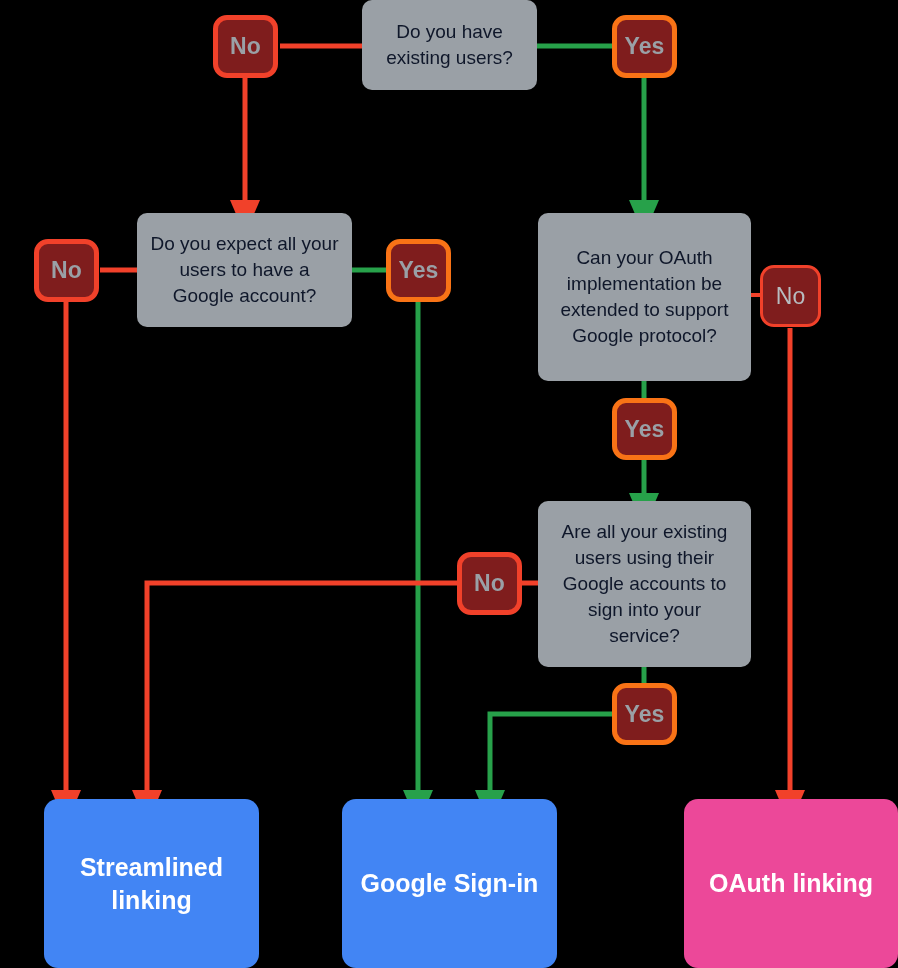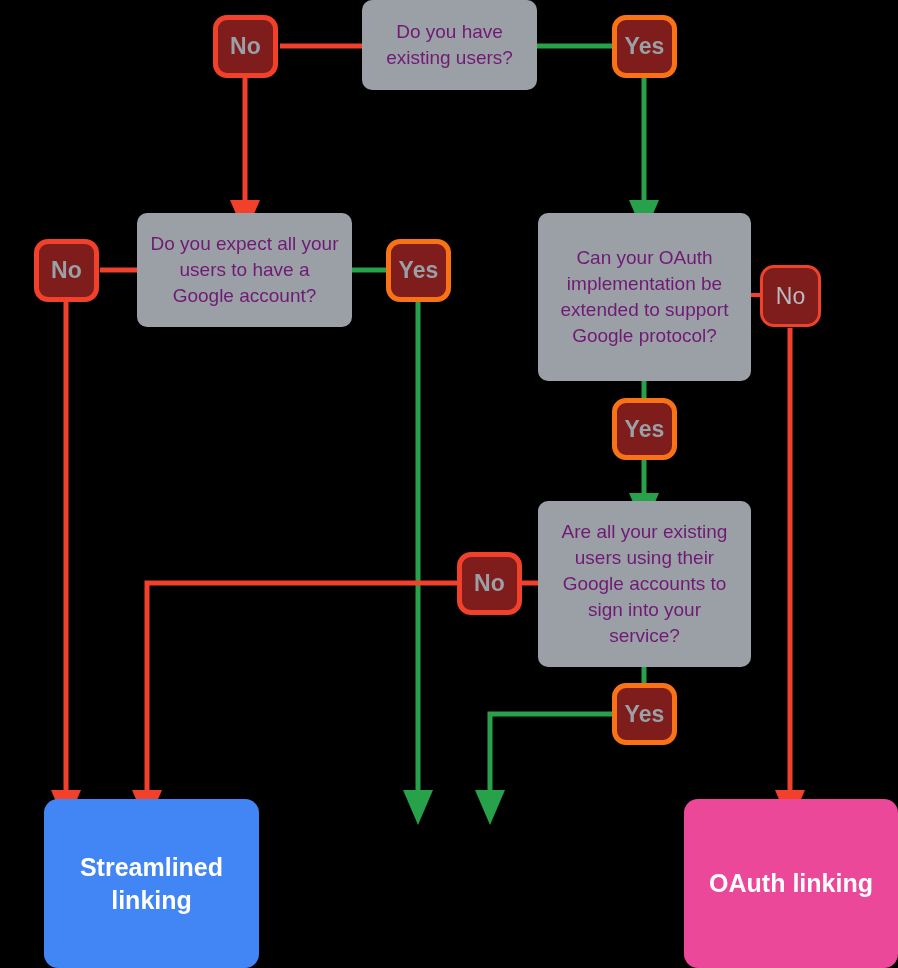--- a/index.html
+++ b/index.html
@@ -6,21 +6,21 @@
   body{width:898px;height:968px;overflow:hidden;
        font-family:"Liberation Sans","DejaVu Sans",sans-serif;}
   #stage{position:relative;width:898px;height:968px;background:#000;}
 
   svg#wires{position:absolute;left:0;top:0;width:898px;height:968px;}
 
   .node{position:absolute;box-sizing:border-box;display:flex;
         align-items:center;justify-content:center;text-align:center;}
 
   
-  .question{background:#9aa0a6;border-radius:10px;color:#701a75;
+  .question{background:#9aa0a6;border-radius:10px;color:#0f172a;
             font-size:19px;line-height:26px;padding:6px 12px;font-weight:400;}
 
   
   .chip{background:#7f1d1d;border-radius:14px;font-size:23px;
         font-weight:700;letter-spacing:.1px;}
   .chip.no{border:5px solid #f1412a;color:#9aa0a6;}
   .chip.yes{border:5px solid #f97316;color:#9aa0a6;}
   .chip.no-thin{border:3px solid #f1412a;color:#b7bcc0;font-weight:400;}
 
   
@@ -125,18 +125,21 @@
   </div>
 
   <div class="node chip yes" style="left:612px;top:683px;width:65px;height:62px;">
     <span>Yes</span>
   </div>
 
   <div class="node result dark" style="left:0px;top:799px;width:215px;height:169px;margin-left:44px;">
     <span>Streamlined linking</span>
   </div>
 
+  <div class="node result dark" style="left:342px;top:799px;width:215px;height:169px;">
+    <span>Google Sign-in</span>
+  </div>
 
   <div class="node result light" style="left:684px;top:799px;width:214px;height:169px;">
     <span>OAuth linking</span>
   </div>
 
 </div>
 
 </body></html>

